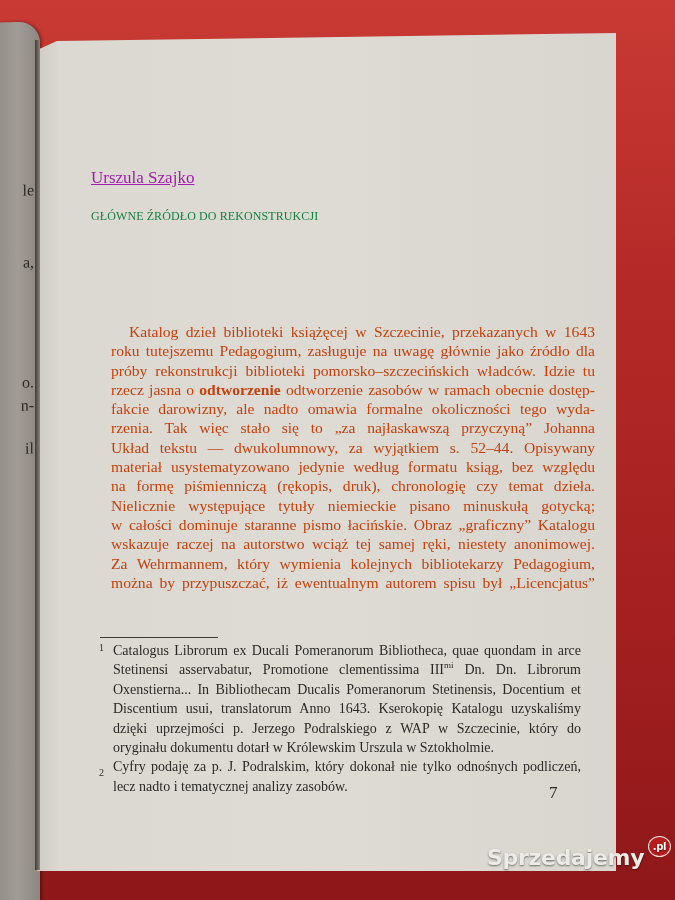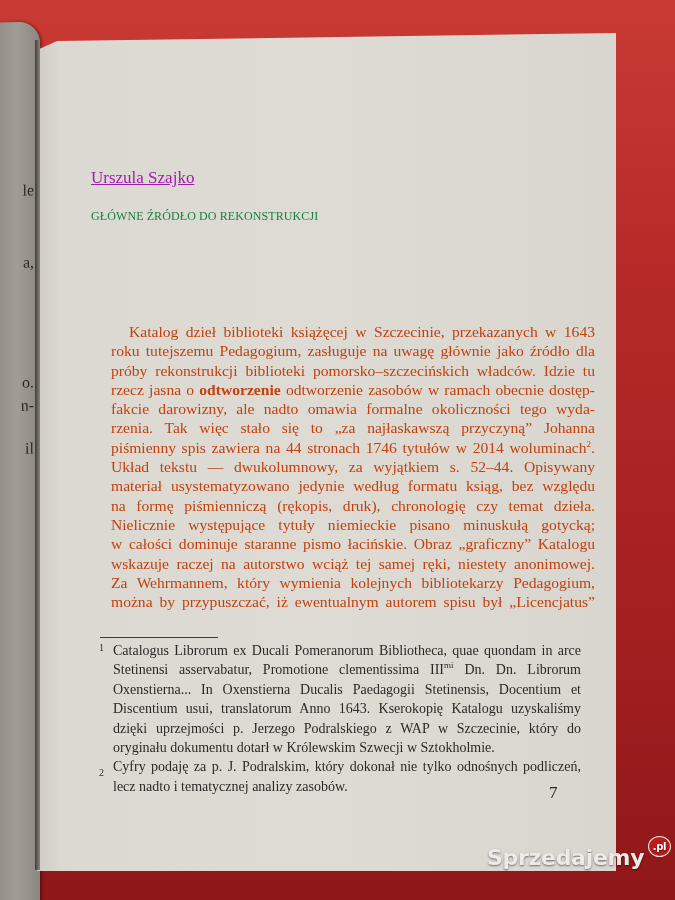--- a/index.html
+++ b/index.html
@@ -93,42 +93,41 @@
   <div>GŁÓWNE ŹRÓDŁO DO REKONSTRUKCJI</div>
 </div>
 
 <div class="body-text">
   <span class="ln first">Katalog dzieł biblioteki książęcej w Szczecinie, przekazanych w 1643</span>
   <span class="ln">roku tutejszemu Pedagogium, zasługuje na uwagę głównie jako źródło dla</span>
   <span class="ln">próby rekonstrukcji biblioteki pomorsko–szczecińskich władców. Idzie tu</span>
   <span class="ln"><span>rzecz jasna o </span><b>odtworzenie</b><span> odtworzenie zasobów w ramach obecnie dostęp-</span></span>
   <span class="ln">fakcie darowizny, ale nadto omawia formalne okoliczności tego wyda-</span>
   <span class="ln">rzenia. Tak więc stało się to „za najłaskawszą przyczyną” Johanna</span>
-  <span class="ln"><span>piśmienny spis zawiera na 44 stronach 1746 tytułów w 2014 woluminach</span><sup>2</sup><span>.</span></span>
   <span class="ln">Układ tekstu — dwukolumnowy, za wyjątkiem s. 52–44. Opisywany</span>
   <span class="ln">materiał usystematyzowano jedynie według formatu ksiąg, bez względu</span>
   <span class="ln">na formę piśmienniczą (rękopis, druk), chronologię czy temat dzieła.</span>
   <span class="ln">Nielicznie występujące tytuły niemieckie pisano minuskułą gotycką;</span>
   <span class="ln">w całości dominuje staranne pismo łacińskie. Obraz „graficzny” Katalogu</span>
   <span class="ln">wskazuje raczej na autorstwo wciąż tej samej ręki, niestety anonimowej.</span>
   <span class="ln">Za Wehrmannem, który wymienia kolejnych bibliotekarzy Pedagogium,</span>
   <span class="ln">można by przypuszczać, iż ewentualnym autorem spisu był „Licencjatus”</span>
 </div>
 
 <div class="fn-rule"></div>
 
 <div class="footnotes">
   <div class="fn">
     <span class="num">1</span>
     <span class="ln">Catalogus Librorum ex Ducali Pomeranorum Bibliotheca, quae quondam in arce</span>
     <span class="ln"><span>Stetinensi asservabatur, Promotione clementissima III</span><sup>mi</sup><span> Dn. Dn. Librorum</span></span>
-    <span class="ln">Oxenstierna... In Oxenstierna Ducalis Paedagogii Stetinensis, Docentium et</span>
+    <span class="ln">Oxenstierna... In Bibliothecam Ducalis Pomeranorum Stetinensis, Docentium et</span>
     <span class="ln">Discentium usui, translatorum Anno 1643. Kserokopię Katalogu uzyskaliśmy</span>
     <span class="ln">dzięki uprzejmości p. Jerzego Podralskiego z WAP w Szczecinie, który do</span>
-    <span class="ln last">oryginału dokumentu dotarł w Królewskim Szwecji w Sztokholmie.</span>
+    <span class="ln last">oryginału dokumentu dotarł w Królewskim Urszula w Sztokholmie.</span>
   </div>
   <div class="fn">
     <span class="num" style="top:6px">2</span>
     <span class="ln">Cyfry podaję za p. J. Podralskim, który dokonał nie tylko odnośnych podliczeń,</span>
     <span class="ln last">lecz nadto i tematycznej analizy zasobów.</span>
   </div>
 </div>
 
 <div class="page-number">7</div>
 

